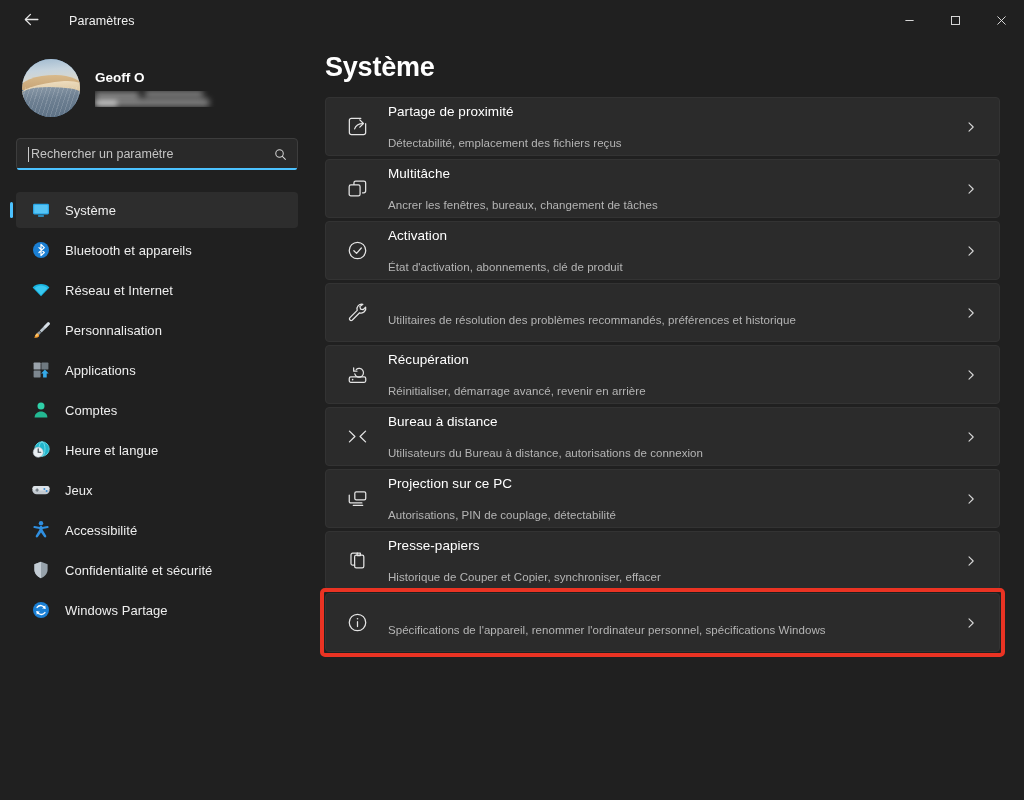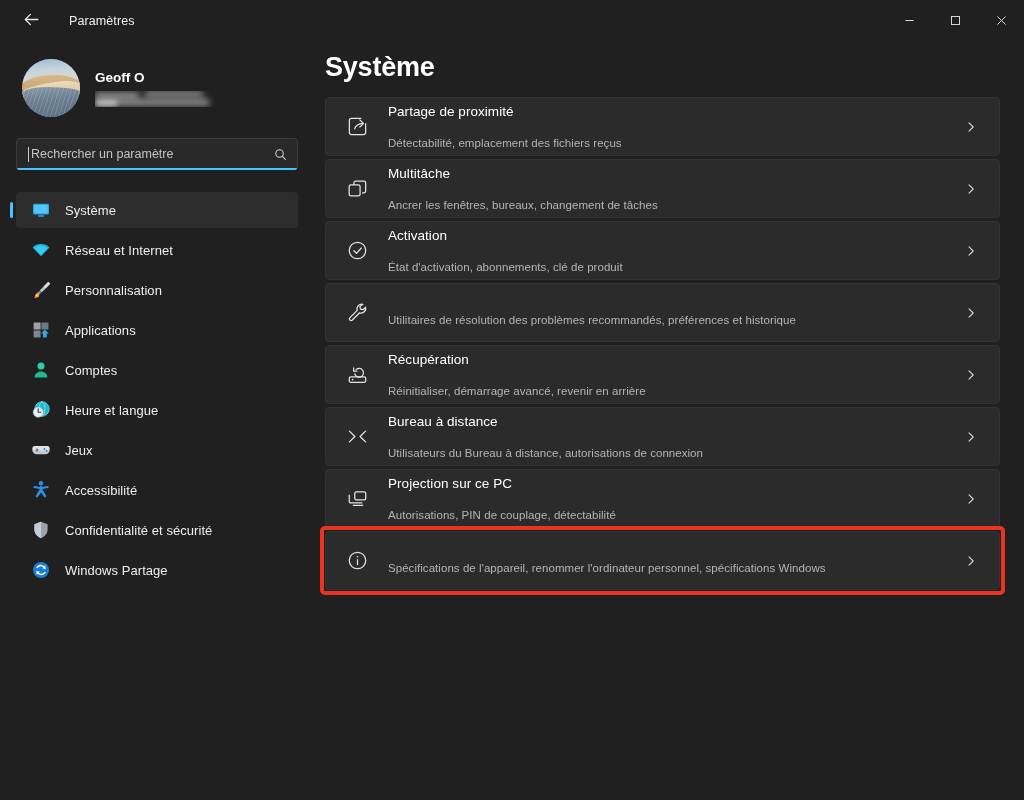--- a/index.html
+++ b/index.html
@@ -376,20 +376,29 @@
           <div class="nav-ico">
             <svg width="20" height="20" viewBox="0 0 20 20">
               <rect x="2" y="3.8" width="16" height="10.6" rx="1.4" fill="#2aa8e8"></rect>
               <rect x="3.2" y="4.9" width="13.6" height="8.4" rx="0.8" fill="#56c4f5"></rect>
               <rect x="7" y="15.2" width="6" height="1.5" rx="0.6" fill="#2aa8e8"></rect>
             </svg>
           </div>
           <div class="nav-label">Système</div>
         </div>
 
+        <div class="nav-item">
+          <div class="nav-ico">
+            <svg width="20" height="20" viewBox="0 0 20 20">
+              <circle cx="10" cy="10" r="8" fill="#1a7fd4"></circle>
+              <path d="M10 4.4v11.2l3.3-3.1L8 7.6M10 15.6V4.4L13.3 7.6 8 12.5" fill="none" stroke="#ffffff" stroke-width="1.25" stroke-linejoin="round" stroke-linecap="round"></path>
+            </svg>
+          </div>
+          <div class="nav-label">Bluetooth et appareils</div>
+        </div>
 
         <div class="nav-item">
           <div class="nav-ico">
             <svg width="20" height="20" viewBox="0 0 20 20">
               <path d="M1.6 7.4C4 5.2 6.9 4.1 10 4.1s6 1.1 8.4 3.3L10 16.3Z" fill="#18b4e0"></path>
               <path d="M3.6 8.2C5.5 6.5 7.7 5.6 10 5.6s4.5.9 6.4 2.6L10 15Z" fill="#39c8f0"></path>
             </svg>
           </div>
           <div class="nav-label">Réseau et Internet</div>
         </div>
@@ -620,20 +629,38 @@
             <div class="card-title">Projection sur ce PC</div>
             <div class="card-sub">Autorisations, PIN de couplage, détectabilité</div>
           </div>
           <div class="chev">
             <svg viewBox="0 0 12 12" fill="none" stroke="currentColor" stroke-width="1.1" stroke-linecap="round" stroke-linejoin="round">
                 <path d="M4 1.8 8.2 6 4 10.2"></path>
               </svg>
           </div>
         </div>
 
+        <div class="card">
+          <div class="card-ico">
+            <svg width="23" height="23" viewBox="0 0 24 24" fill="none" stroke="currentColor" stroke-width="1.3" stroke-linejoin="round" stroke-linecap="round">
+              <rect x="9" y="6.4" width="9.6" height="13.2" rx="1.7"></rect>
+              <path d="M9 16.8H6.9a1.7 1.7 0 0 1-1.7-1.7V6.1a1.7 1.7 0 0 1 1.7-1.7h5.2"></path>
+              <path d="M11.6 4.4h3.4v2.4h-3.4z"></path>
+            </svg>
+          </div>
+          <div class="card-txt">
+            <div class="card-title">Presse-papiers</div>
+            <div class="card-sub">Historique de Couper et Copier, synchroniser, effacer</div>
+          </div>
+          <div class="chev">
+            <svg viewBox="0 0 12 12" fill="none" stroke="currentColor" stroke-width="1.1" stroke-linecap="round" stroke-linejoin="round">
+                <path d="M4 1.8 8.2 6 4 10.2"></path>
+              </svg>
+          </div>
+        </div>
 
         <div class="card highlight">
           <div class="highlight-ring" style="border-color: rgb(234, 51, 35);"></div>
           <div class="card-ico">
             <svg width="23" height="23" viewBox="0 0 24 24" fill="none" stroke="currentColor" stroke-width="1.3" stroke-linecap="round" stroke-linejoin="round">
               <circle cx="12" cy="12" r="8.6"></circle>
               <path d="M12 11.1v5.2"></path>
               <circle cx="12" cy="8.1" r="0.85" fill="currentColor" stroke="none"></circle>
             </svg>
           </div>

